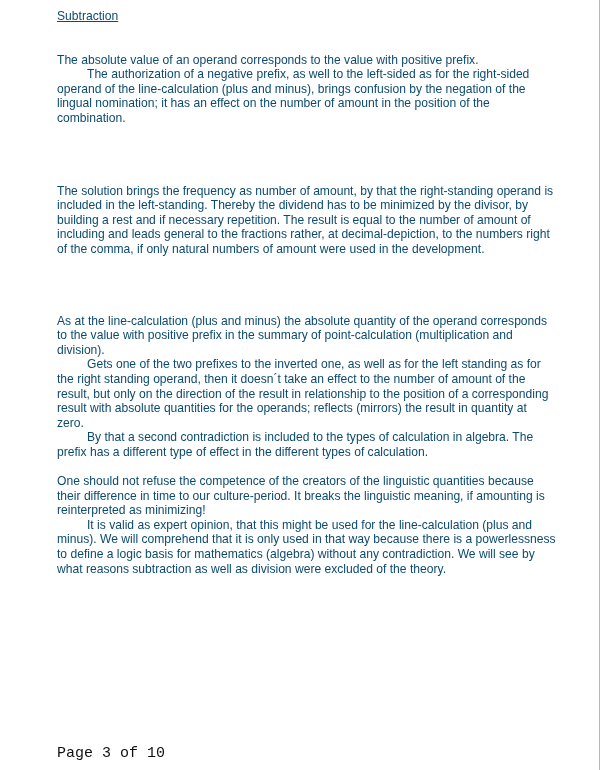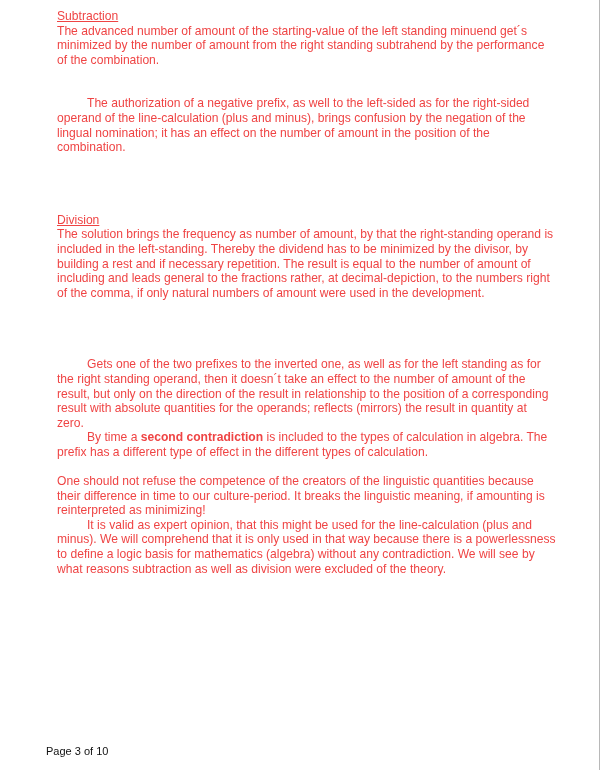--- a/index.html
+++ b/index.html
@@ -6,62 +6,62 @@
   body { width: 601px; height: 770px; position: relative; overflow: hidden; }
   .page {
     position: absolute; left: 0; top: 0; width: 600px; height: 770px;
     background: #ffffff;
     border-right: 1px solid #b8b8b8;
     box-sizing: border-box;
   }
   .content {
     position: absolute; left: 57px; top: 9px; width: 500px;
     font-family: "Liberation Sans", sans-serif;
-    font-size: 12.1px; line-height: 14.6px; color: #ef4444;
+    font-size: 12.1px; line-height: 14.6px; color: #0c4a6e;
   }
   .heading { text-decoration: underline; margin: 0; }
   p { margin: 0; }
   .indent { text-indent: 30px; }
   .gap1 { height: 29px; }
   .gap2 { height: 29px; }
   .gap3 { height: 29px; }
   .gap4 { height: 57px; }
   .gap5 { height: 14.6px; }
-  b { font-weight: bold; text-align: right; }
+  b { font-weight: normal; text-align: right; }
   .footer {
-    position: absolute; left: 46px; top: 745px;
-    font-family: Liberation Sans, sans-serif;
-    font-size: 11px; color: #111111;
+    position: absolute; left: 57px; top: 745px;
+    font-family: Liberation Mono, monospace;
+    font-size: 15px; color: #111111;
   }
 </style>
 </head>
 <body>
 
 <div class="page">
   <div class="content">
 
     <p class="heading">Subtraction</p>
-    <p>The advanced number of amount of the starting-value of the left standing minuend get´s minimized by the number of amount from the right standing subtrahend by the performance of the combination.</p>
 
     <div class="gap1"></div>
 
+    <p>The absolute value of an operand corresponds to the value with positive prefix.</p>
     <p class="indent">The authorization of a negative prefix, as well to the left-sided as for the right-sided operand of the line-calculation (plus and minus), brings confusion by the negation of the lingual nomination; it has an effect on the number of amount in the position of the combination.</p>
 
     <div class="gap2"></div>
 
 
     <div class="gap3"></div>
 
-    <p class="heading">Division</p>
     <p>The solution brings the frequency as number of amount, by that the right-standing operand is included in the left-standing. Thereby the dividend has to be minimized by the divisor, by building a rest and if necessary repetition. The result is equal to the number of amount of including and leads general to the fractions rather, at decimal-depiction, to the numbers right of the comma, if only natural numbers of amount were used in the development.</p>
 
     <div class="gap4"></div>
 
+    <p>As at the line-calculation (plus and minus) the absolute quantity of the operand corresponds to the value with positive prefix in the summary of point-calculation (multiplication and division).</p>
     <p class="indent">Gets one of the two prefixes to the inverted one, as well as for the left standing as for the right standing operand, then it doesn´t take an effect to the number of amount of the result, but only on the direction of the result in relationship to the position of a corresponding result with absolute quantities for the operands; reflects (mirrors) the result in quantity at zero.</p>
-    <p class="indent"><span>By time a </span><b>second contradiction</b><span> is included to the types of calculation in algebra. The prefix has a different type of effect in the different types of calculation.</span></p>
+    <p class="indent"><span>By that a </span><b>second contradiction</b><span> is included to the types of calculation in algebra. The prefix has a different type of effect in the different types of calculation.</span></p>
 
     <div class="gap5"></div>
 
     <p>One should not refuse the competence of the creators of the linguistic quantities because their difference in time to our culture-period. It breaks the linguistic meaning, if amounting is reinterpreted as minimizing!</p>
     <p class="indent">It is valid as expert opinion, that this might be used for the line-calculation (plus and minus). We will comprehend that it is only used in that way because there is a powerlessness to define a logic basis for mathematics (algebra) without any contradiction. We will see by what reasons subtraction as well as division were excluded of the theory.</p>
   </div>
 
   <div class="footer">Page 3 of 10</div>
 </div>
 

